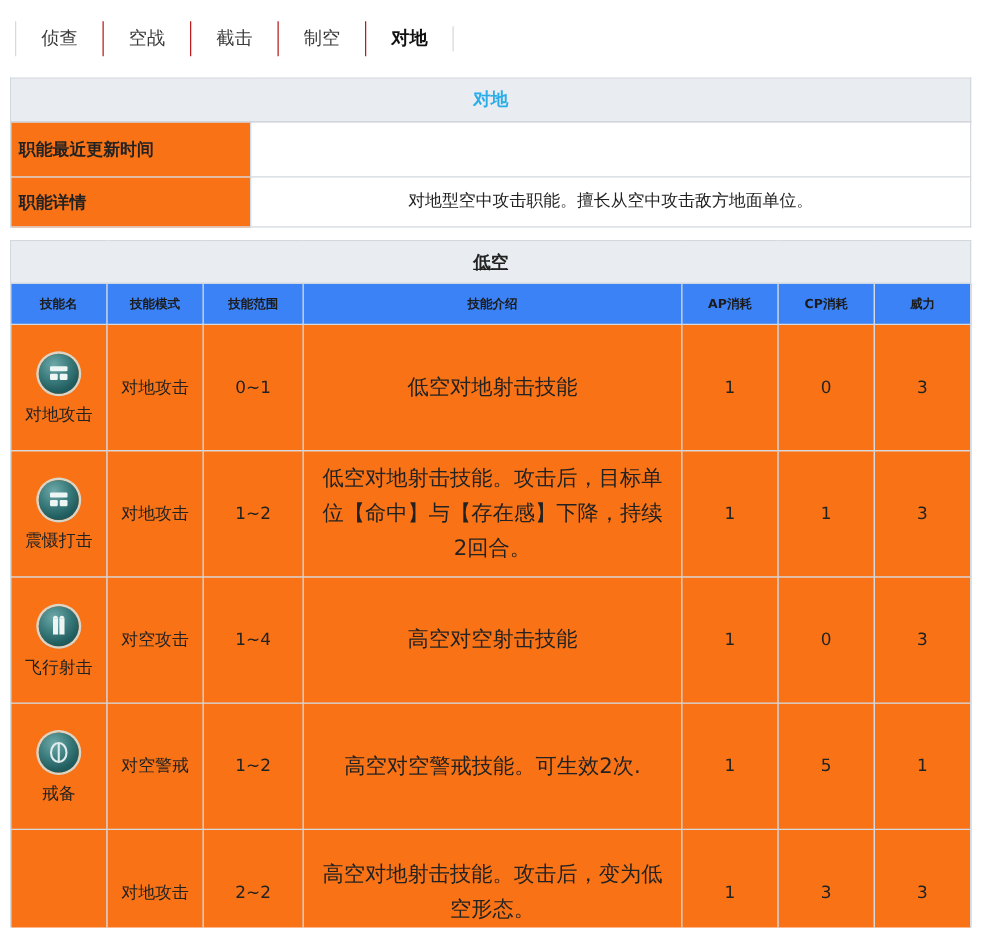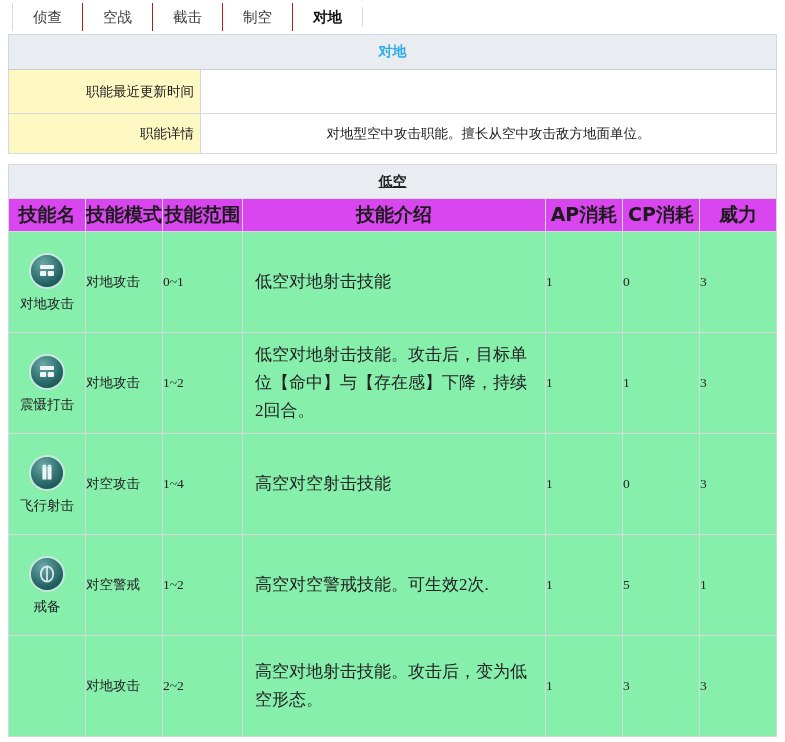--- a/index.html
+++ b/index.html
@@ -14,21 +14,21 @@
     font-family: "DejaVu Sans", "Liberation Sans", sans-serif;
     color: #1b1b1b;
     font-size: 13px;
     -webkit-font-smoothing: antialiased;
   }
 
   
   .tabbar {
     display: flex;
     align-items: center;
-    height: 34px;
+    height: 62px;
     padding-left: 12px;
     box-sizing: border-box;
   }
   .tab {
     position: relative;
     padding: 3px 20px;
     font-size: 14.5px;
     color: #3b3b3b;
     line-height: 22px;
     border-left: 1px solid #b91c1c;
@@ -72,55 +72,55 @@
   .tbl .sec-cell {
     background: #e9ecf0;
     text-align: center;
     font-size: 14px;
     font-weight: bold;
     color: #222222;
     height: 33px;
     text-decoration: underline;
   }
   .tbl .lbl-cell {
-    background: #fef9c3;
-    text-align: right;
-    font-weight: normal;
+    background: #f97316;
+    text-align: left;
+    font-weight: bold;
     font-size: 13.5px;
     color: #222222;
     height: 31px;
     padding: 4px 6px;
   }
   .tbl .val-cell {
     background: #ffffff;
     text-align: center;
     font-size: 13.5px;
     color: #222222;
     padding: 6px 10px;
     line-height: 1.5;
     margin-left: 14px;
   }
   .tbl .val-cell.empty { height: 31px; }
 
   
   .skills .colhead td {
-    background: #d946ef;
-    text-align: center;
-    font-weight: bold;
-    font-size: 19px;
+    background: #3b82f6;
+    text-align: center;
+    font-weight: bold;
+    font-size: 10px;
     color: #1b1b1b;
     height: 32px;
     margin-left: 32px;
   }
   .skills .skill-row td {
     height: 88px;
-    background: #86efac;
+    background: #f97316;
+    text-align: center;
     font-size: 13.5px;
     color: #222222;
-    font-family: Liberation Serif, serif;
   }
   .skills .skill-row td.desc {
     padding: 6px 12px;
     line-height: 1.65;
     font-size: 17px;
   }
   .skills .skill-row td.namecell { padding: 4px 2px; }
 
   .skill-name-wrap {
     display: flex;

